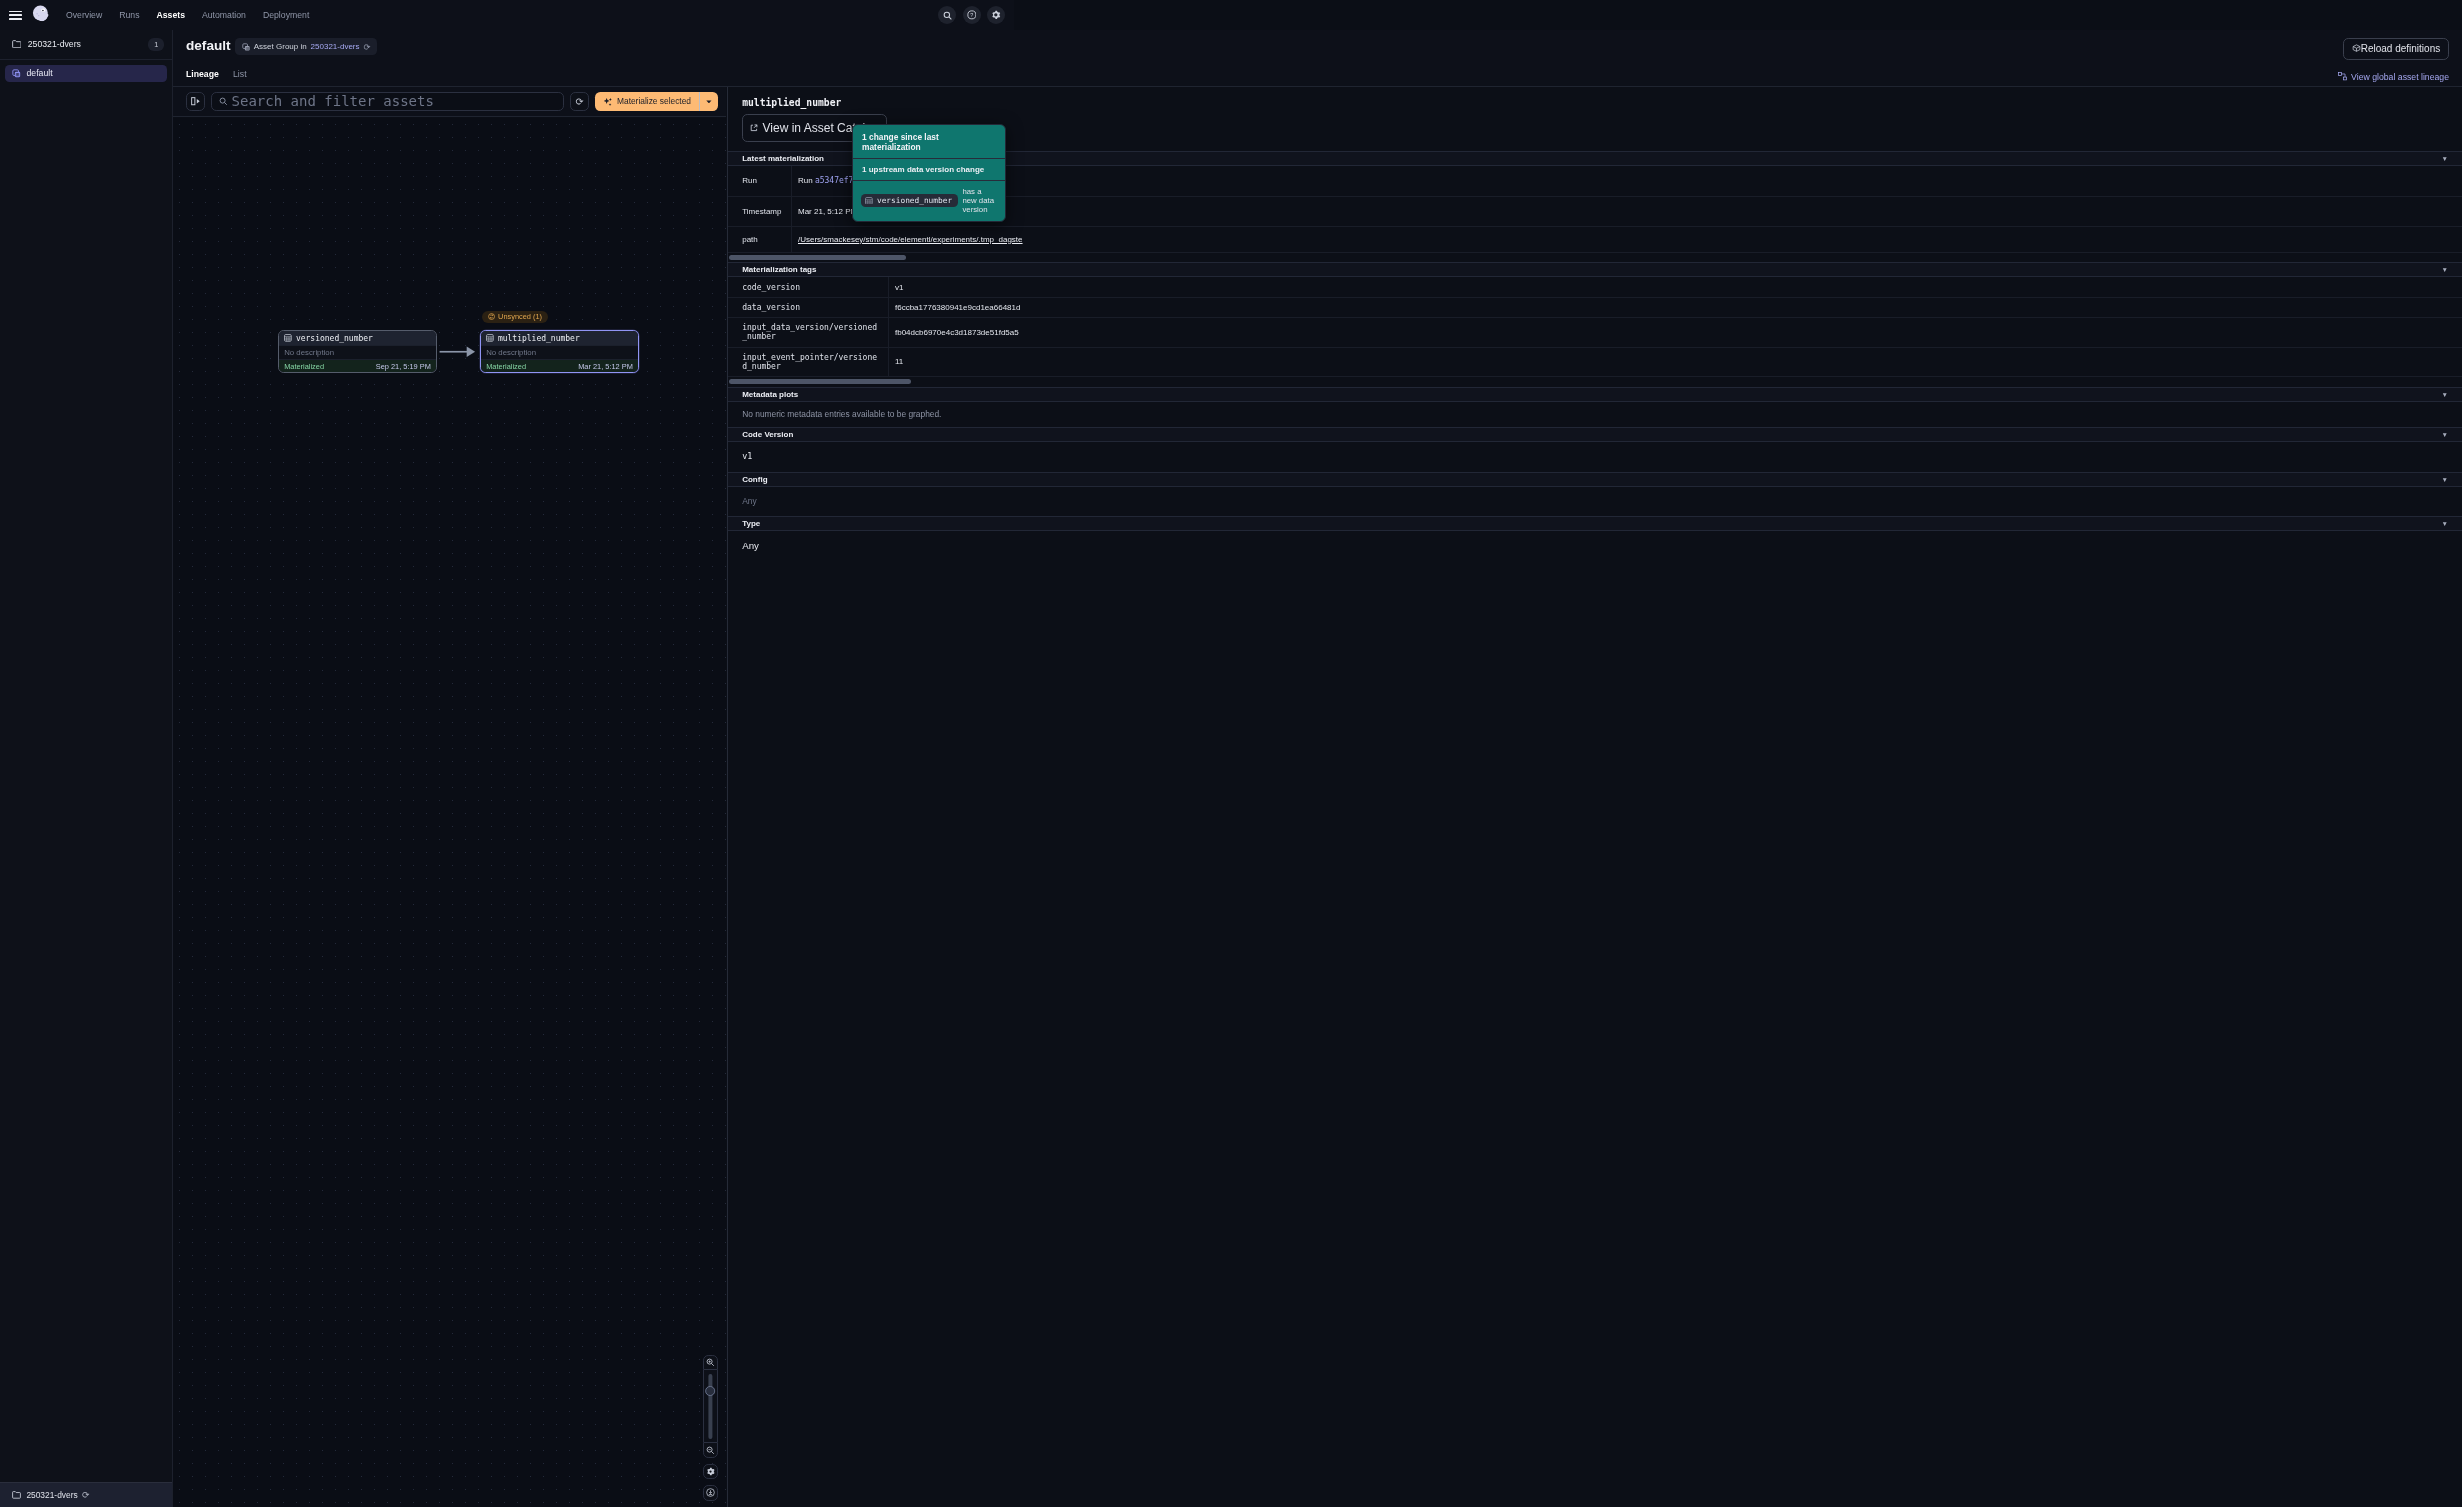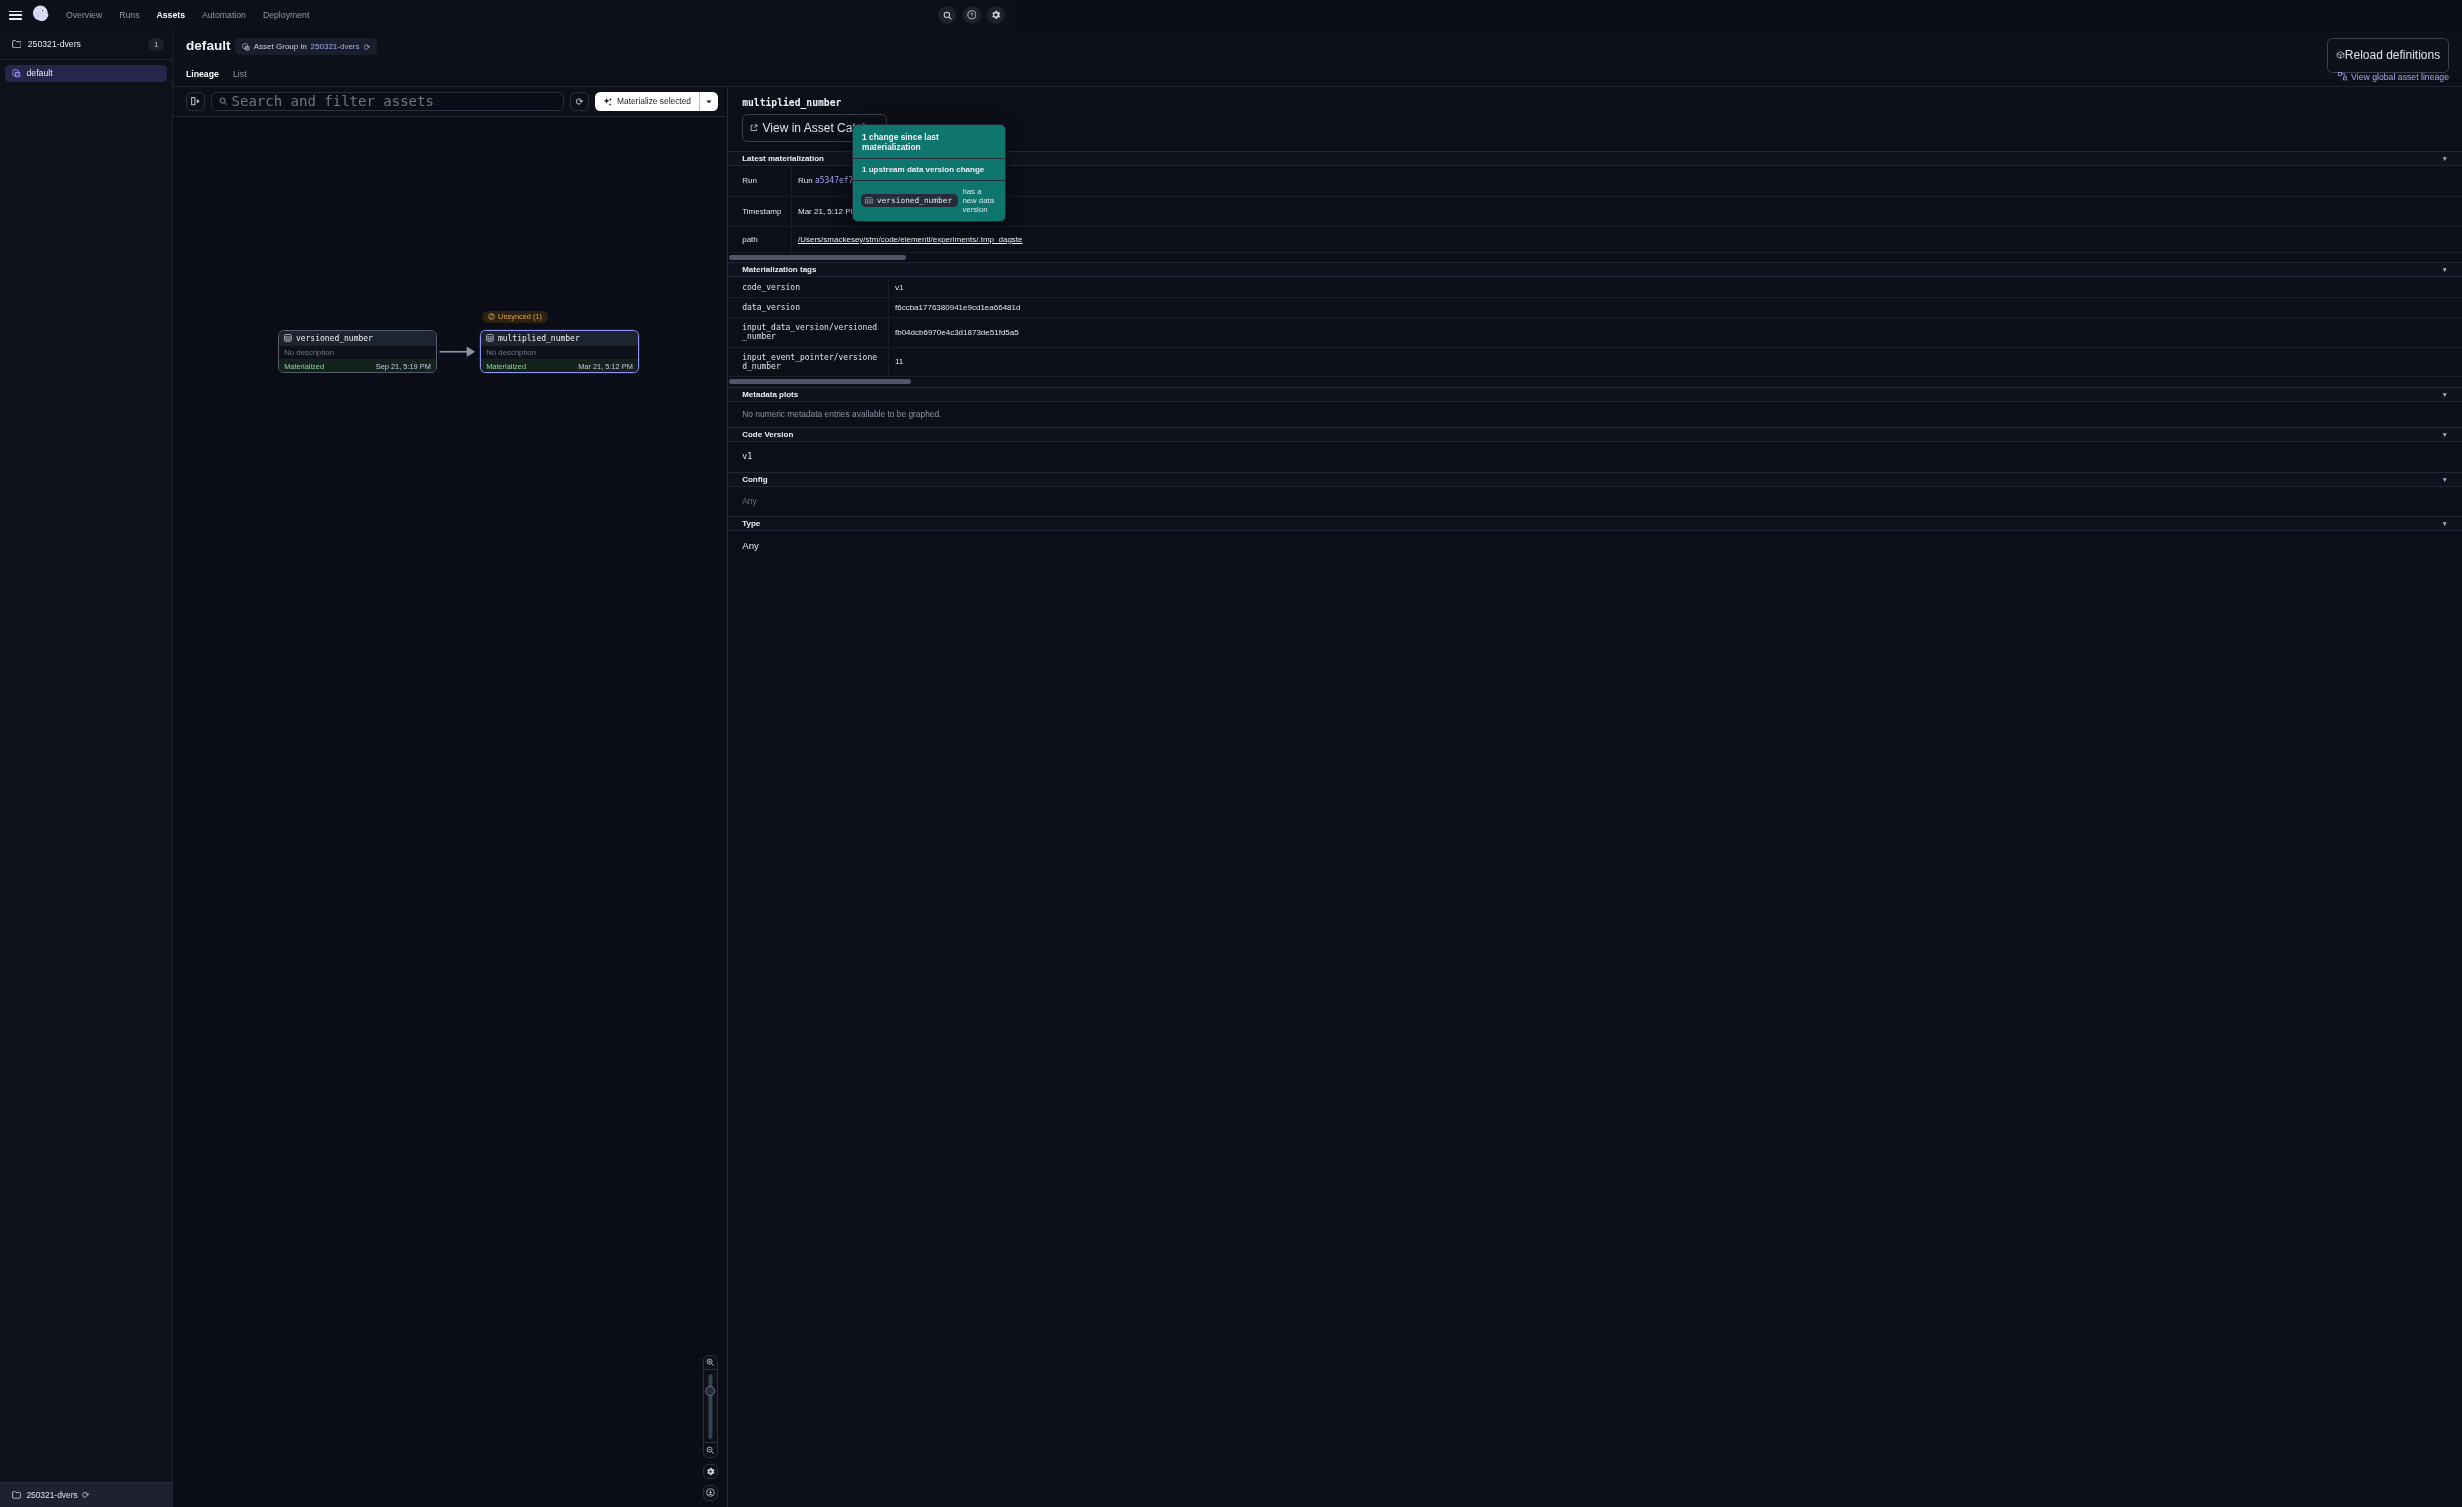--- a/index.html
+++ b/index.html
@@ -36,42 +36,42 @@
   .side-footer { position:absolute; left:0; right:0; bottom:0; height:24.6px; background:#1d2130;
     border-top:0.6px solid #2a2e3c; display:flex; align-items:center; padding:0 11.6px; font-size:8.4px; color:#dfe2ea; }
   .side-footer .lbl { margin:0 4.5px 0 5.8px; }
 
   
   .main-header { position:absolute; left:173px; top:30px; right:0; height:57px; background:#0d1019; }
   .page-title { position:absolute; left:13px; top:7.8px; font-size:13.6px; font-weight:bold; color:#f2f3f7; }
   .group-badge { position:absolute; left:62px; top:8.4px; height:17px; background:#1a1e2a;
     border-radius:4.5px; display:flex; align-items:center; padding:0 6.5px; font-size:8px; color:#cfd3dc; gap:3.9px; }
   .group-badge a { color:#a6a9f2; text-decoration:none; cursor:pointer; }
-  .reload-btn { position:absolute; right:13px; top:7.8px; height:35px; border:0.6px solid #3a3f4d;
-    border-radius:5.2px; display:flex; align-items:center; gap:0; padding:0 7.8px; font-size:12px;
+  .reload-btn { position:absolute; right:13px; top:7.8px; height:22px; border:0.6px solid #3a3f4d;
+    border-radius:5.2px; display:flex; align-items:center; gap:0; padding:0 7.8px; font-size:10px;
     color:#e1e3ea; cursor:pointer; background:transparent; }
   .tabs { position:absolute; left:13px; bottom:0; display:flex; gap:14.2px; font-size:8.7px; height:22px; }
   .tab { color:#8f96a8; cursor:pointer; padding-top:3.9px; position:relative; }
   .tab.active { color:#ffffff; font-weight:bold; }
   .tab.active::after { content:""; position:absolute; left:0; right:0; bottom:0; height:1.3px; background:#ffffff; }
   .global-lineage { position:absolute; right:13px; bottom:5.2px; color:#a5a8f0; font-size:8.7px;
     display:flex; gap:4.5px; align-items:center; cursor:pointer; }
   .header-divider { position:absolute; left:173px; top:86px; right:0; height:0.6px; background:#1f2430; }
 
   
   .toolbar { position:absolute; left:173px; top:87px; width:553px; height:30px; background:#0d1019;
     border-bottom:0.6px solid #1f2430; display:flex; align-items:center; padding:0 7.8px 0 13px; gap:5.8px; }
   .sq-btn { width:19.4px; height:19.4px; border:0.6px solid #2b3040; border-radius:5.2px; background:#0d1018;
     color:#c7ccd8; display:flex; align-items:center; justify-content:center; cursor:pointer; flex:none; }
   .search-box { flex:1; height:19.4px; border:0.6px solid #2b3040; border-radius:5.2px; background:#0b0e16;
     display:flex; align-items:center; padding:0 6.5px; gap:4.5px; }
   .search-box input { flex:1; background:transparent; border:none; outline:none; color:#dfe2ea;
     font-size:14px; font-family:"DejaVu Sans Mono","Liberation Mono",monospace; }
   .search-box input::placeholder { color:#6e7588; }
-  .mat-btn { height:19.4px; background:#ffffff; border-radius:5.2px; display:flex; align-items:center;
+  .mat-btn { height:19.4px; background:#fdba74; border-radius:5.2px; display:flex; align-items:center;
     color:#1b1e28; font-size:8.4px; cursor:pointer; flex:none; overflow:hidden; }
   .mat-btn .main { display:flex; align-items:center; gap:4.5px; padding:0 7.8px; }
   .mat-btn .sep { width:0.6px; align-self:stretch; background:#b9bdc7; }
   .mat-btn .caret { padding:0 6.5px; display:flex; align-items:center; }
 
   
   .graph { position:absolute; left:173px; top:118px; width:553px; bottom:0; background:#0a0d15;
     background-image:radial-gradient(circle, #242a3a 0.8px, transparent 0.9px); background-size:13px 13px; }
   .asset-node { position:absolute; width:159px; border-radius:5.8px; overflow:hidden; background:#0e1119;
     border:0.6px solid #555c6b; cursor:pointer; }

